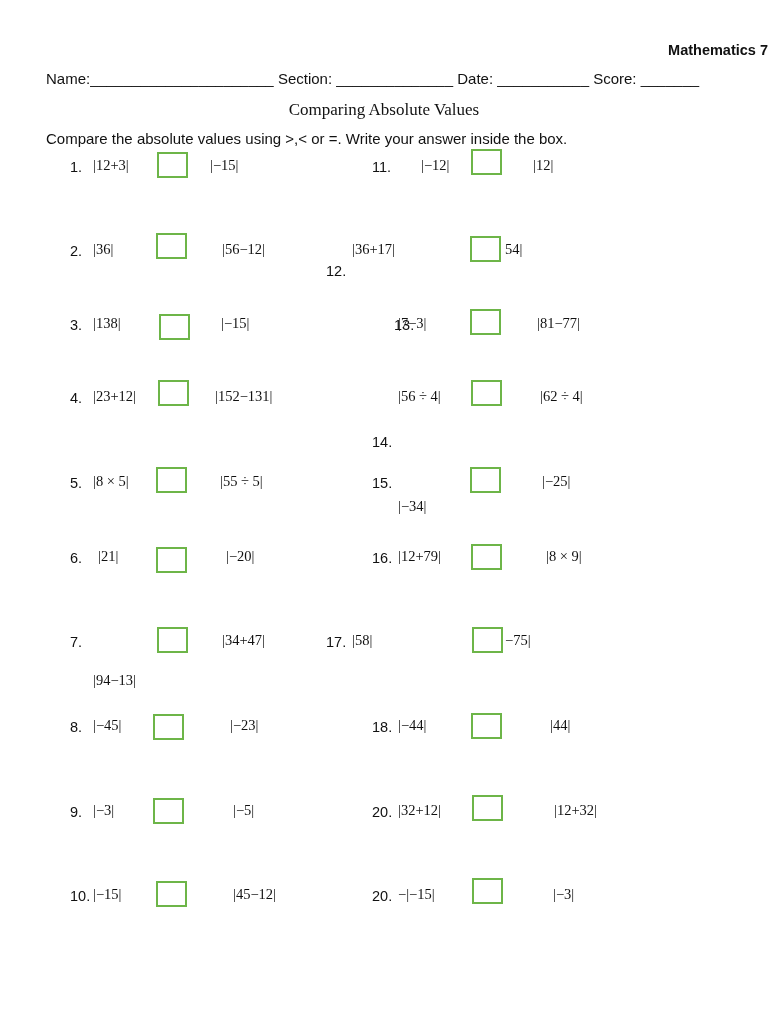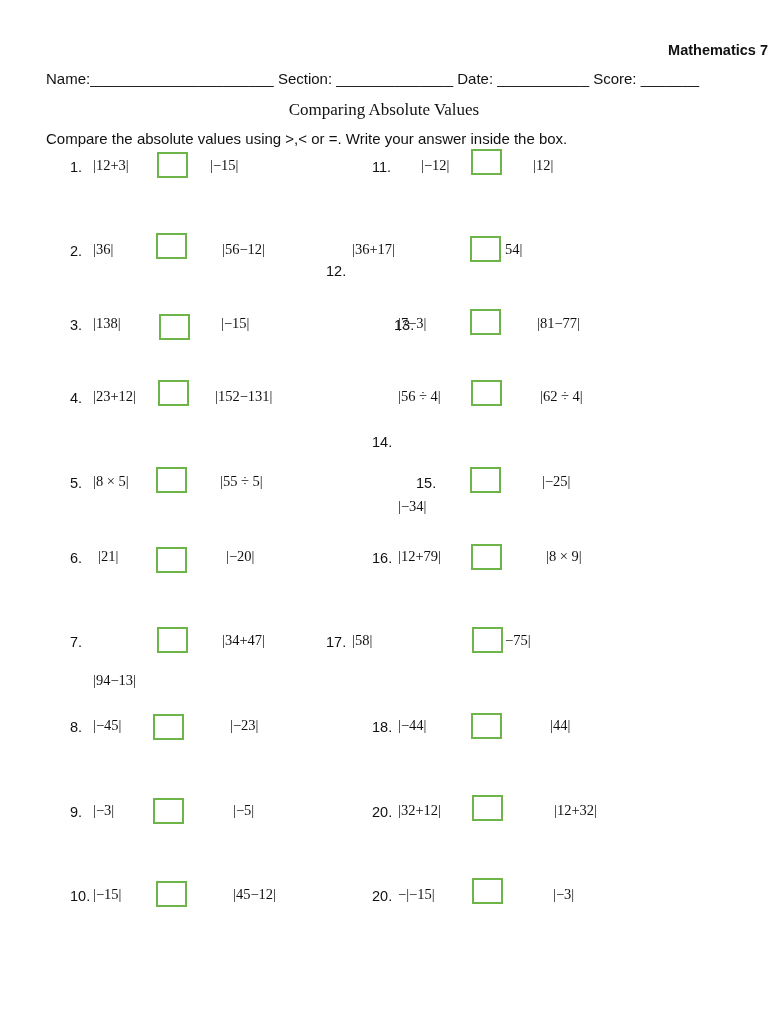--- a/index.html
+++ b/index.html
@@ -121,21 +121,21 @@
     <div class="box" style="left: 470px; top: 236px; border-color: rgb(109, 181, 72);"></div>
     <div class="expr" style="left: 505px; top: 241px;">54|</div>
     <div class="num" style="left: 394px; top: 317px;">13.</div>
     <div class="expr" style="left: 398px; top: 315px;">|7−3|</div>
     <div class="box" style="left: 470px; top: 309px; border-color: rgb(109, 181, 72);"></div>
     <div class="expr" style="left: 537px; top: 315px;">|81−77|</div>
     <div class="num" style="left: 372px; top: 406px; margin-top: 28px;">14.</div>
     <div class="expr" style="left: 398px; top: 388px;">|56 ÷ 4|</div>
     <div class="box" style="left: 471px; top: 380px; border-color: rgb(109, 181, 72);"></div>
     <div class="expr" style="left: 530px; top: 388px; margin-left: 10px;">|62 ÷ 4|</div>
-    <div class="num" style="left: 372px; top: 475px; margin-left: 44px;">15.</div>
+    <div class="num" style="left: 372px; top: 475px;">15.</div>
     <div class="expr" style="left: 398px; top: 498px;">|−34|</div>
     <div class="box" style="left: 470px; top: 467px; border-color: rgb(109, 181, 72);"></div>
     <div class="expr" style="left: 542px; top: 473px;">|−25|</div>
     <div class="num" style="left: 372px; top: 550px;">16.</div>
     <div class="expr" style="left: 398px; top: 548px;">|12+79|</div>
     <div class="box" style="left: 471px; top: 544px; border-color: rgb(109, 181, 72);"></div>
     <div class="expr" style="left: 546px; top: 548px;">|8 × 9|</div>
     <div class="num" style="left: 326px; top: 634px;">17.</div>
     <div class="expr" style="left: 352px; top: 632px;">|58|</div>
     <div class="box" style="left: 472px; top: 627px; border-color: rgb(109, 181, 72);"></div>

